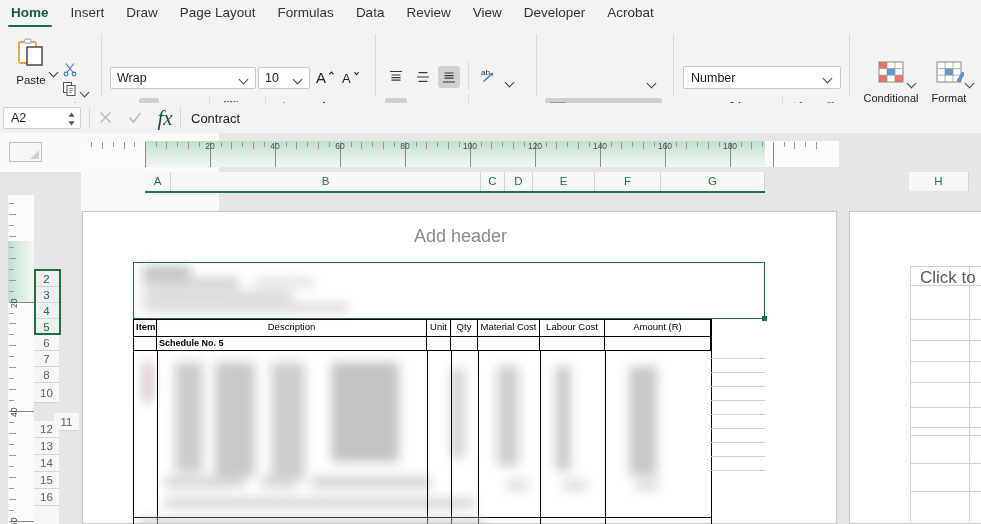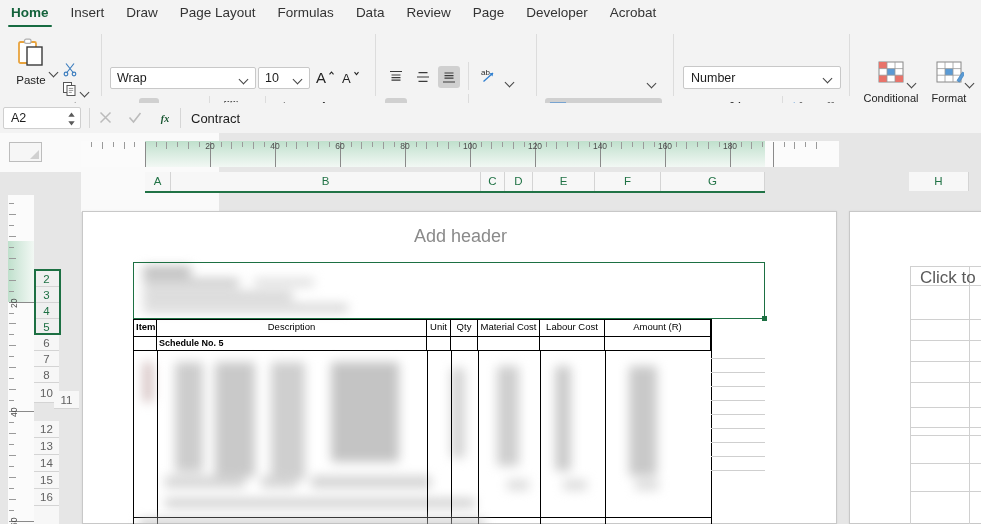--- a/index.html
+++ b/index.html
@@ -93,21 +93,21 @@
   }
   .namebox {
     margin-left: 3px; width: 78px; height: 22px; background: #fff;
     border: 1px solid #cfcfcf; border-radius: 2px;
     display: flex; align-items: center; padding-left: 7px;
     font-size: 12.5px; color: #1c1c1c; position: relative;
   }
   .spin { position: absolute; right: 4px; top: 3px; width: 9px; height: 16px; }
   .fsep { width: 1px; height: 20px; background: #d6d6d6; margin: 0 0 0 8px; }
   .ficon { width: 30px; text-align: center; font-size: 15px; color: #b0b0b0; }
-  .fx { font-family: "Liberation Serif", serif; font-style: italic; font-size: 10px; color: #14532d; font-weight: bold; }
+  .fx { font-family: "Liberation Serif", serif; font-style: italic; font-size: 21px; color: #14532d; }
   .fcontent { font-size: 13px; color: #1c1c1c; margin-left: 10px; }
 
   
   .sheet {
     position: absolute; top: 133px; left: 0; width: 981px; height: 391px;
     background: #e6e6e6; overflow: hidden;
   }
   .corner-pane {
     position: absolute; left: 0; top: 0; width: 219px; height: 79px; background: #fafafa;
   }
@@ -236,21 +236,21 @@
 <div id="app">
 
 <div class="tabbar">
   <div class="tab active" style="left:0">Home</div>
   <div class="tab">Insert</div>
   <div class="tab">Draw</div>
   <div class="tab">Page Layout</div>
   <div class="tab">Formulas</div>
   <div class="tab">Data</div>
   <div class="tab">Review</div>
-  <div class="tab">Page</div>
+  <div class="tab">View</div>
   <div class="tab">Developer</div>
   <div class="tab">Acrobat</div>
 </div>
 
 <div class="ribbon">
 
   <div class="ribbon-sep" style="left:101px"></div>
   <div class="ribbon-sep" style="left:375px"></div>
   <div class="ribbon-sep" style="left:536px"></div>
   <div class="ribbon-sep" style="left:673px"></div>
@@ -674,21 +674,21 @@
 
   <div class="rowhead-col">
     <div class="rowhead sel" style="top:76px;  height:16px; line-height:16px;">2</div>
     <div class="rowhead sel" style="top:92px;  height:16px; line-height:16px;">3</div>
     <div class="rowhead sel" style="top:108px; height:16px; line-height:16px;">4</div>
     <div class="rowhead sel" style="top:124px; height:16px; line-height:16px;">5</div>
     <div class="rowhead" style="top:140px; height:16px; line-height:16px;">6</div>
     <div class="rowhead" style="top:156px; height:16px; line-height:16px;">7</div>
     <div class="rowhead" style="top:172px; height:16px; line-height:16px;">8</div>
     <div class="rowhead" style="top:188px; height:20px; line-height:20px;">10</div>
-    <div class="rowhead" style="top:196px; height:18px; line-height:18px;margin-left:20px;">11</div>
+    <div class="rowhead" style="top:218px; height:18px; line-height:18px;margin-left:20px;">11</div>
     <div class="rowhead" style="top:226px; height:17px; line-height:17px;">12</div>
     <div class="rowhead" style="top:243px; height:17px; line-height:17px;">13</div>
     <div class="rowhead" style="top:260px; height:17px; line-height:17px;">14</div>
     <div class="rowhead" style="top:277px; height:17px; line-height:17px;">15</div>
     <div class="rowhead" style="top:294px; height:17px; line-height:17px;">16</div>
     <div class="rowhead" style="top:311px; height:32px; border-bottom:none;"></div>
 
     <div class="rowhead-sel-box" style="top:74px; height:66px;"></div>
   </div>
 

